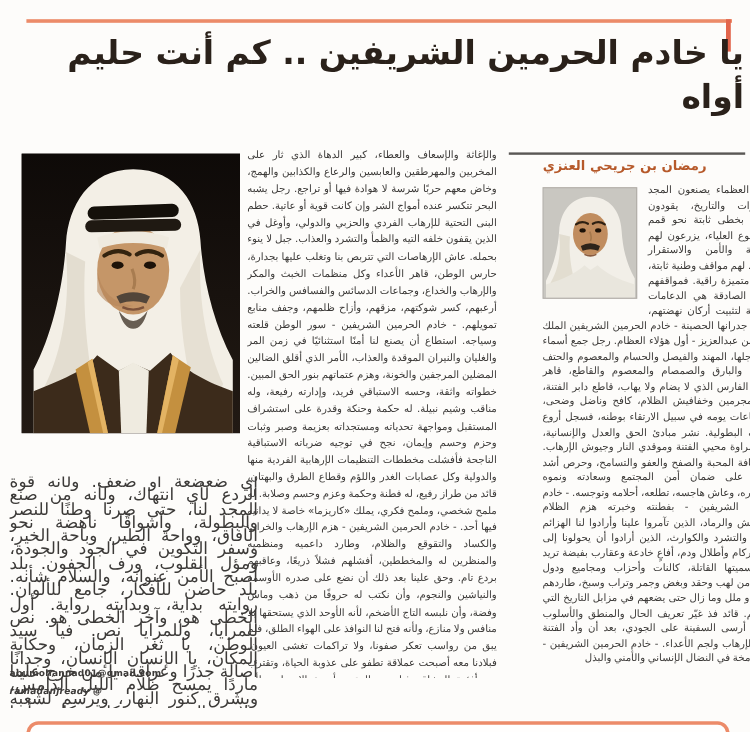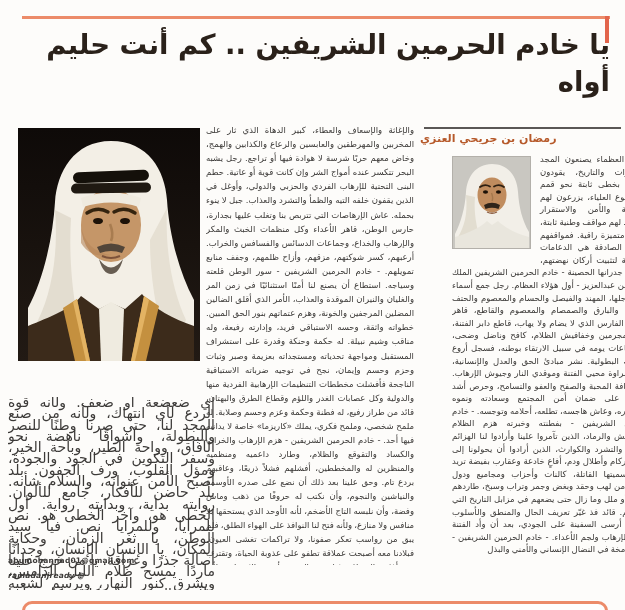--- a/index.html
+++ b/index.html
@@ -6,26 +6,26 @@
   html,body { width:625px; height:610px; }
   body { font-family:"DejaVu Sans", sans-serif; background:#ffffff; }
   .page { position:absolute; left:0; top:0; width:625px; height:610px; background:#fdfcfa; overflow:hidden; }
   .abs { position:absolute; }
 
   
   .top-rule { left:22px; top:16px; width:588px; height:3px; background:#ec8b69; }
   .top-rule-tick { left:605px; top:16px; width:4px; height:27px; background:#e2654c; }
 
   
-  .headline { left:14px; top:26px; width:596px; direction:rtl; text-align:right;
+  .headline { left:24px; top:26px; width:596px; direction:rtl; text-align:right;
               color:#2a211a; font-weight:bold; font-size:27.5px; line-height:37px; }
 
   
   .author-rule { left:424px; top:127px; width:197px; height:2px; background:#5a5755; }
-  .author-name { left:420px; top:132px; width:201px; direction:rtl; text-align:left;
+  .author-name { left:420px; top:132px; width:201px; direction:rtl; text-align:center;
                  color:#b6592a; font-weight:bold; font-size:11px; }
   .artext { direction:rtl; text-align:justify; text-align-last:right; color:#3c3a38;
             font-size:8.5px; letter-spacing:-0.2px; word-spacing:-0.5px; overflow:hidden; }
   .col-right  { left:420px; top:153px; width:201px; height:414px; line-height:12.6px;margin-left:32px; }
   .col-middle { left:206px; top:123px; width:208px; height:442px; line-height:14.1px; }
   .col-left   { left:8px;   top:363px; width:207px; height:193px; line-height:11.3px; font-size:14px;margin-top:34px; }
 
   .author-photo { float:left; width:79px; height:93px; margin:3px 9px 5px 0;
                   border:1px solid #b3b0aa; background:#cac8c3; }
   .author-photo svg { display:block; }

